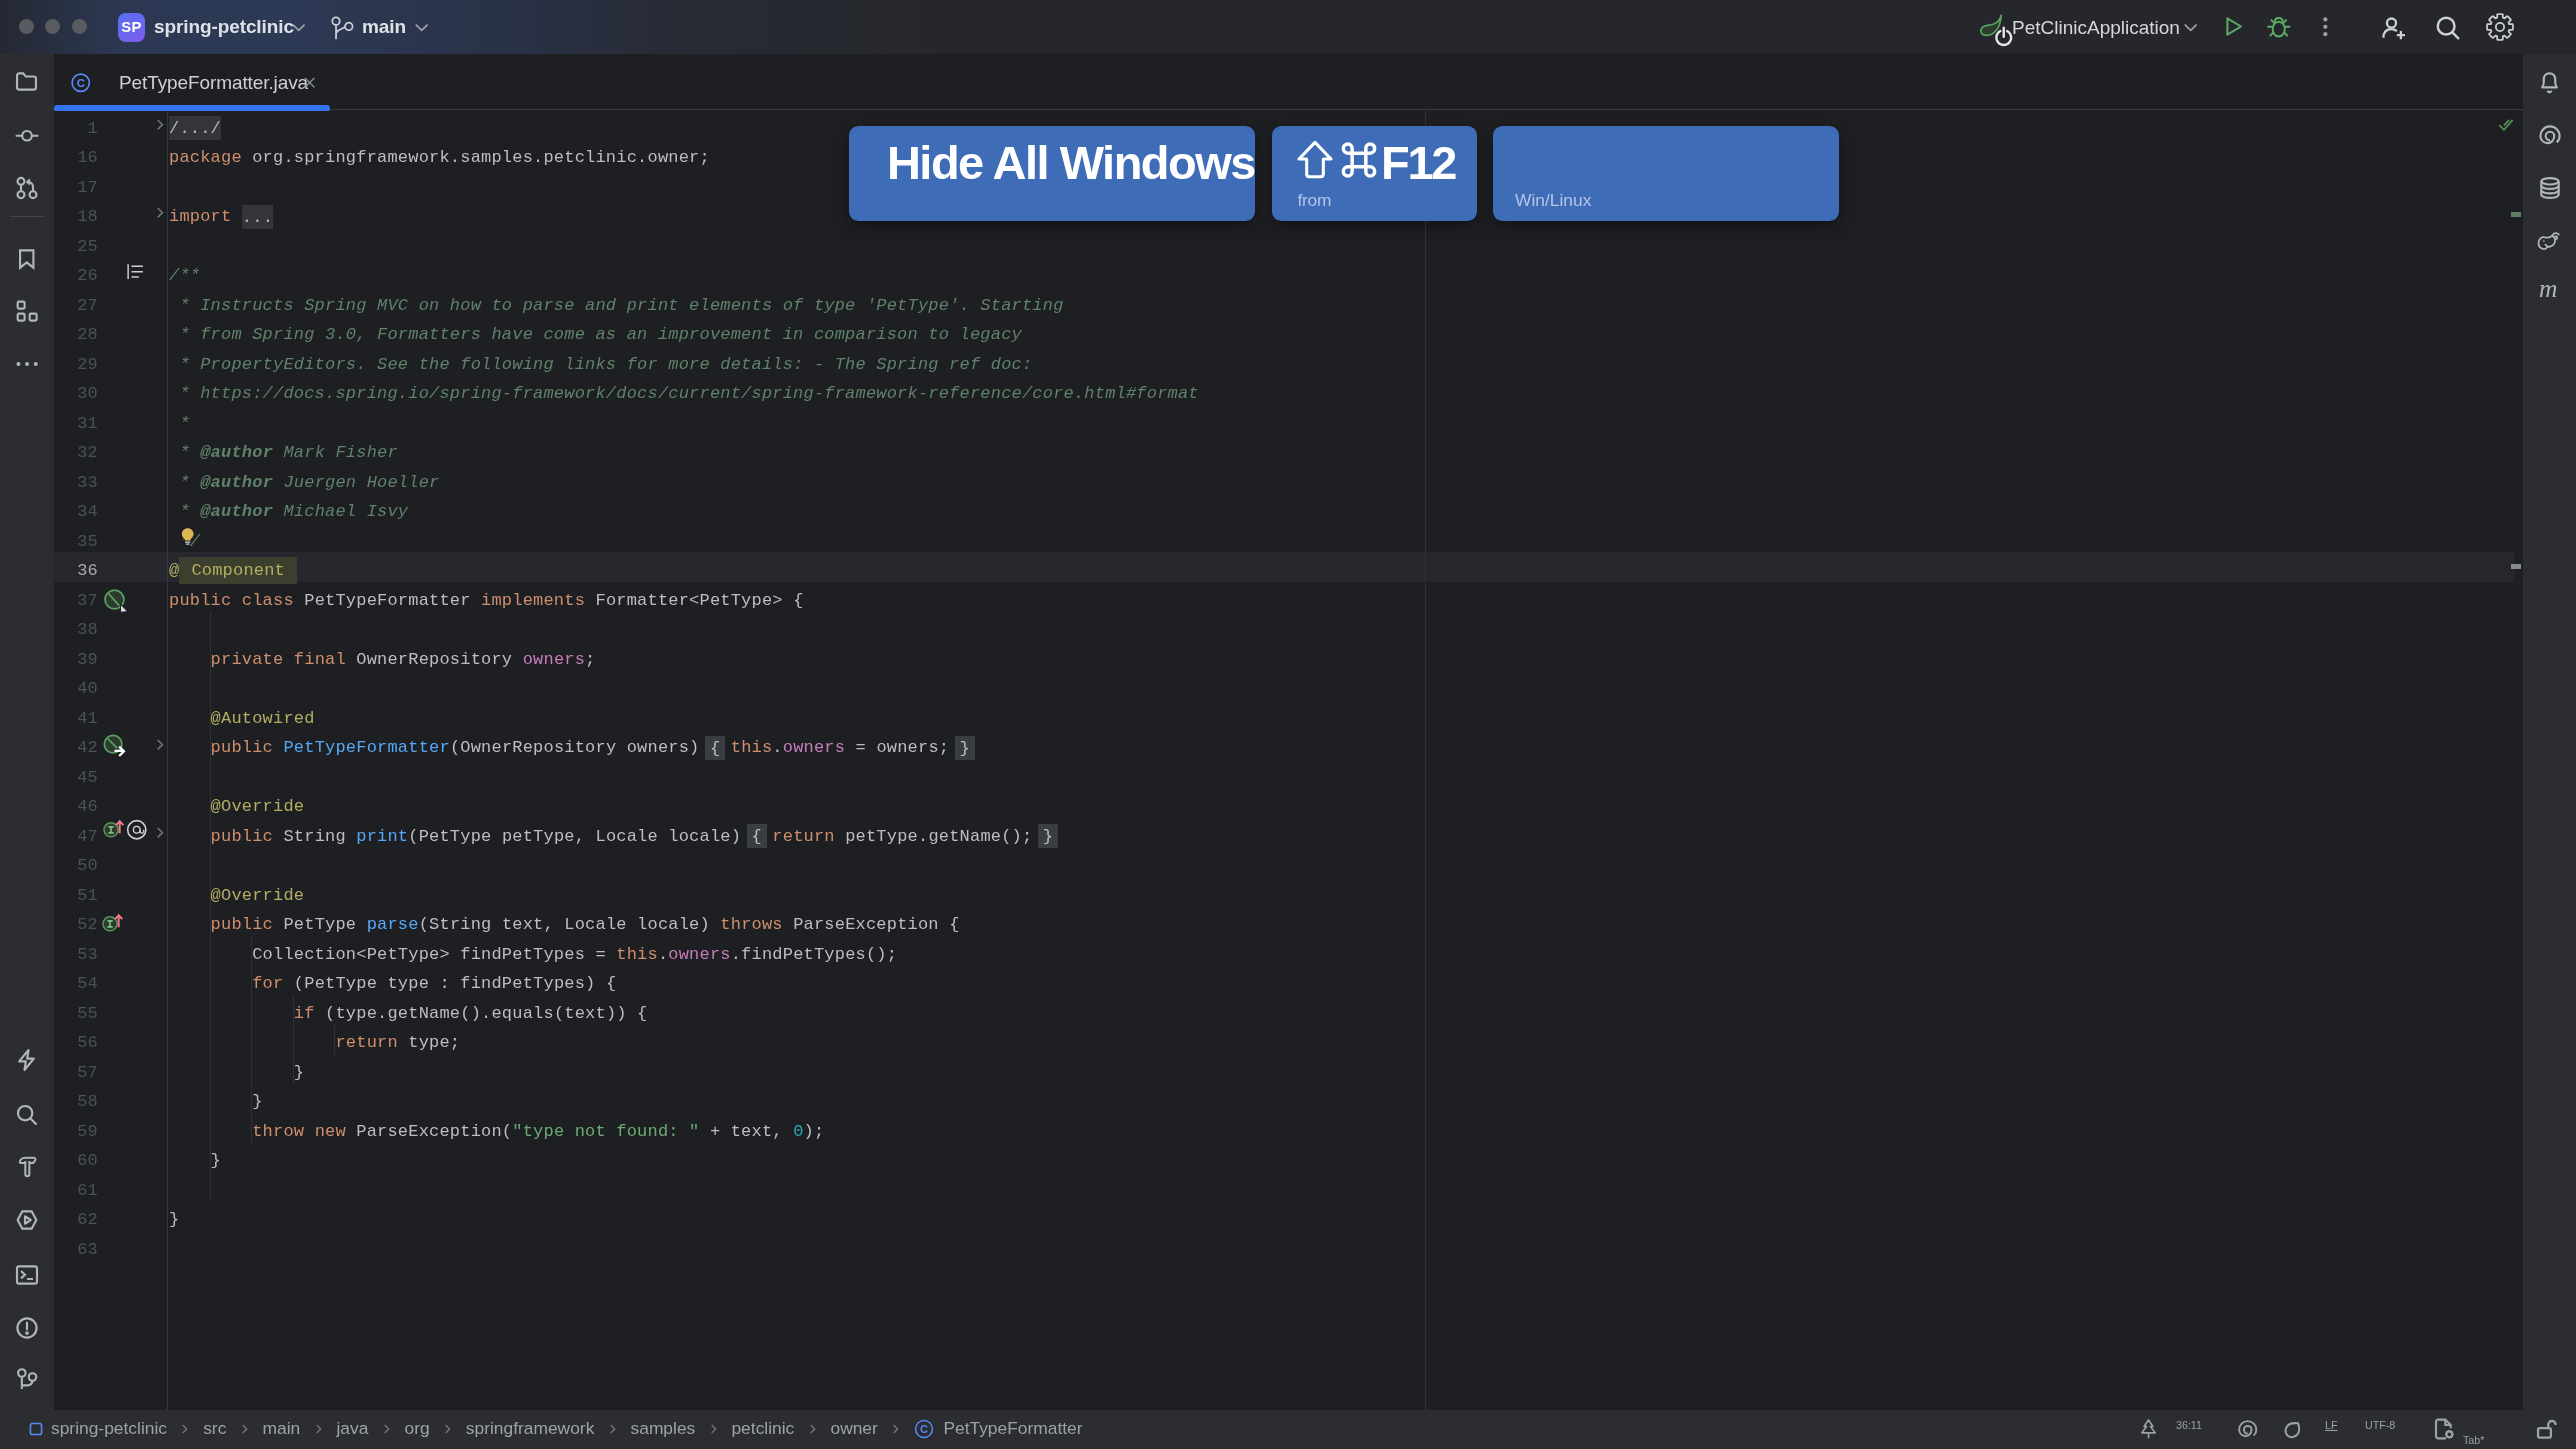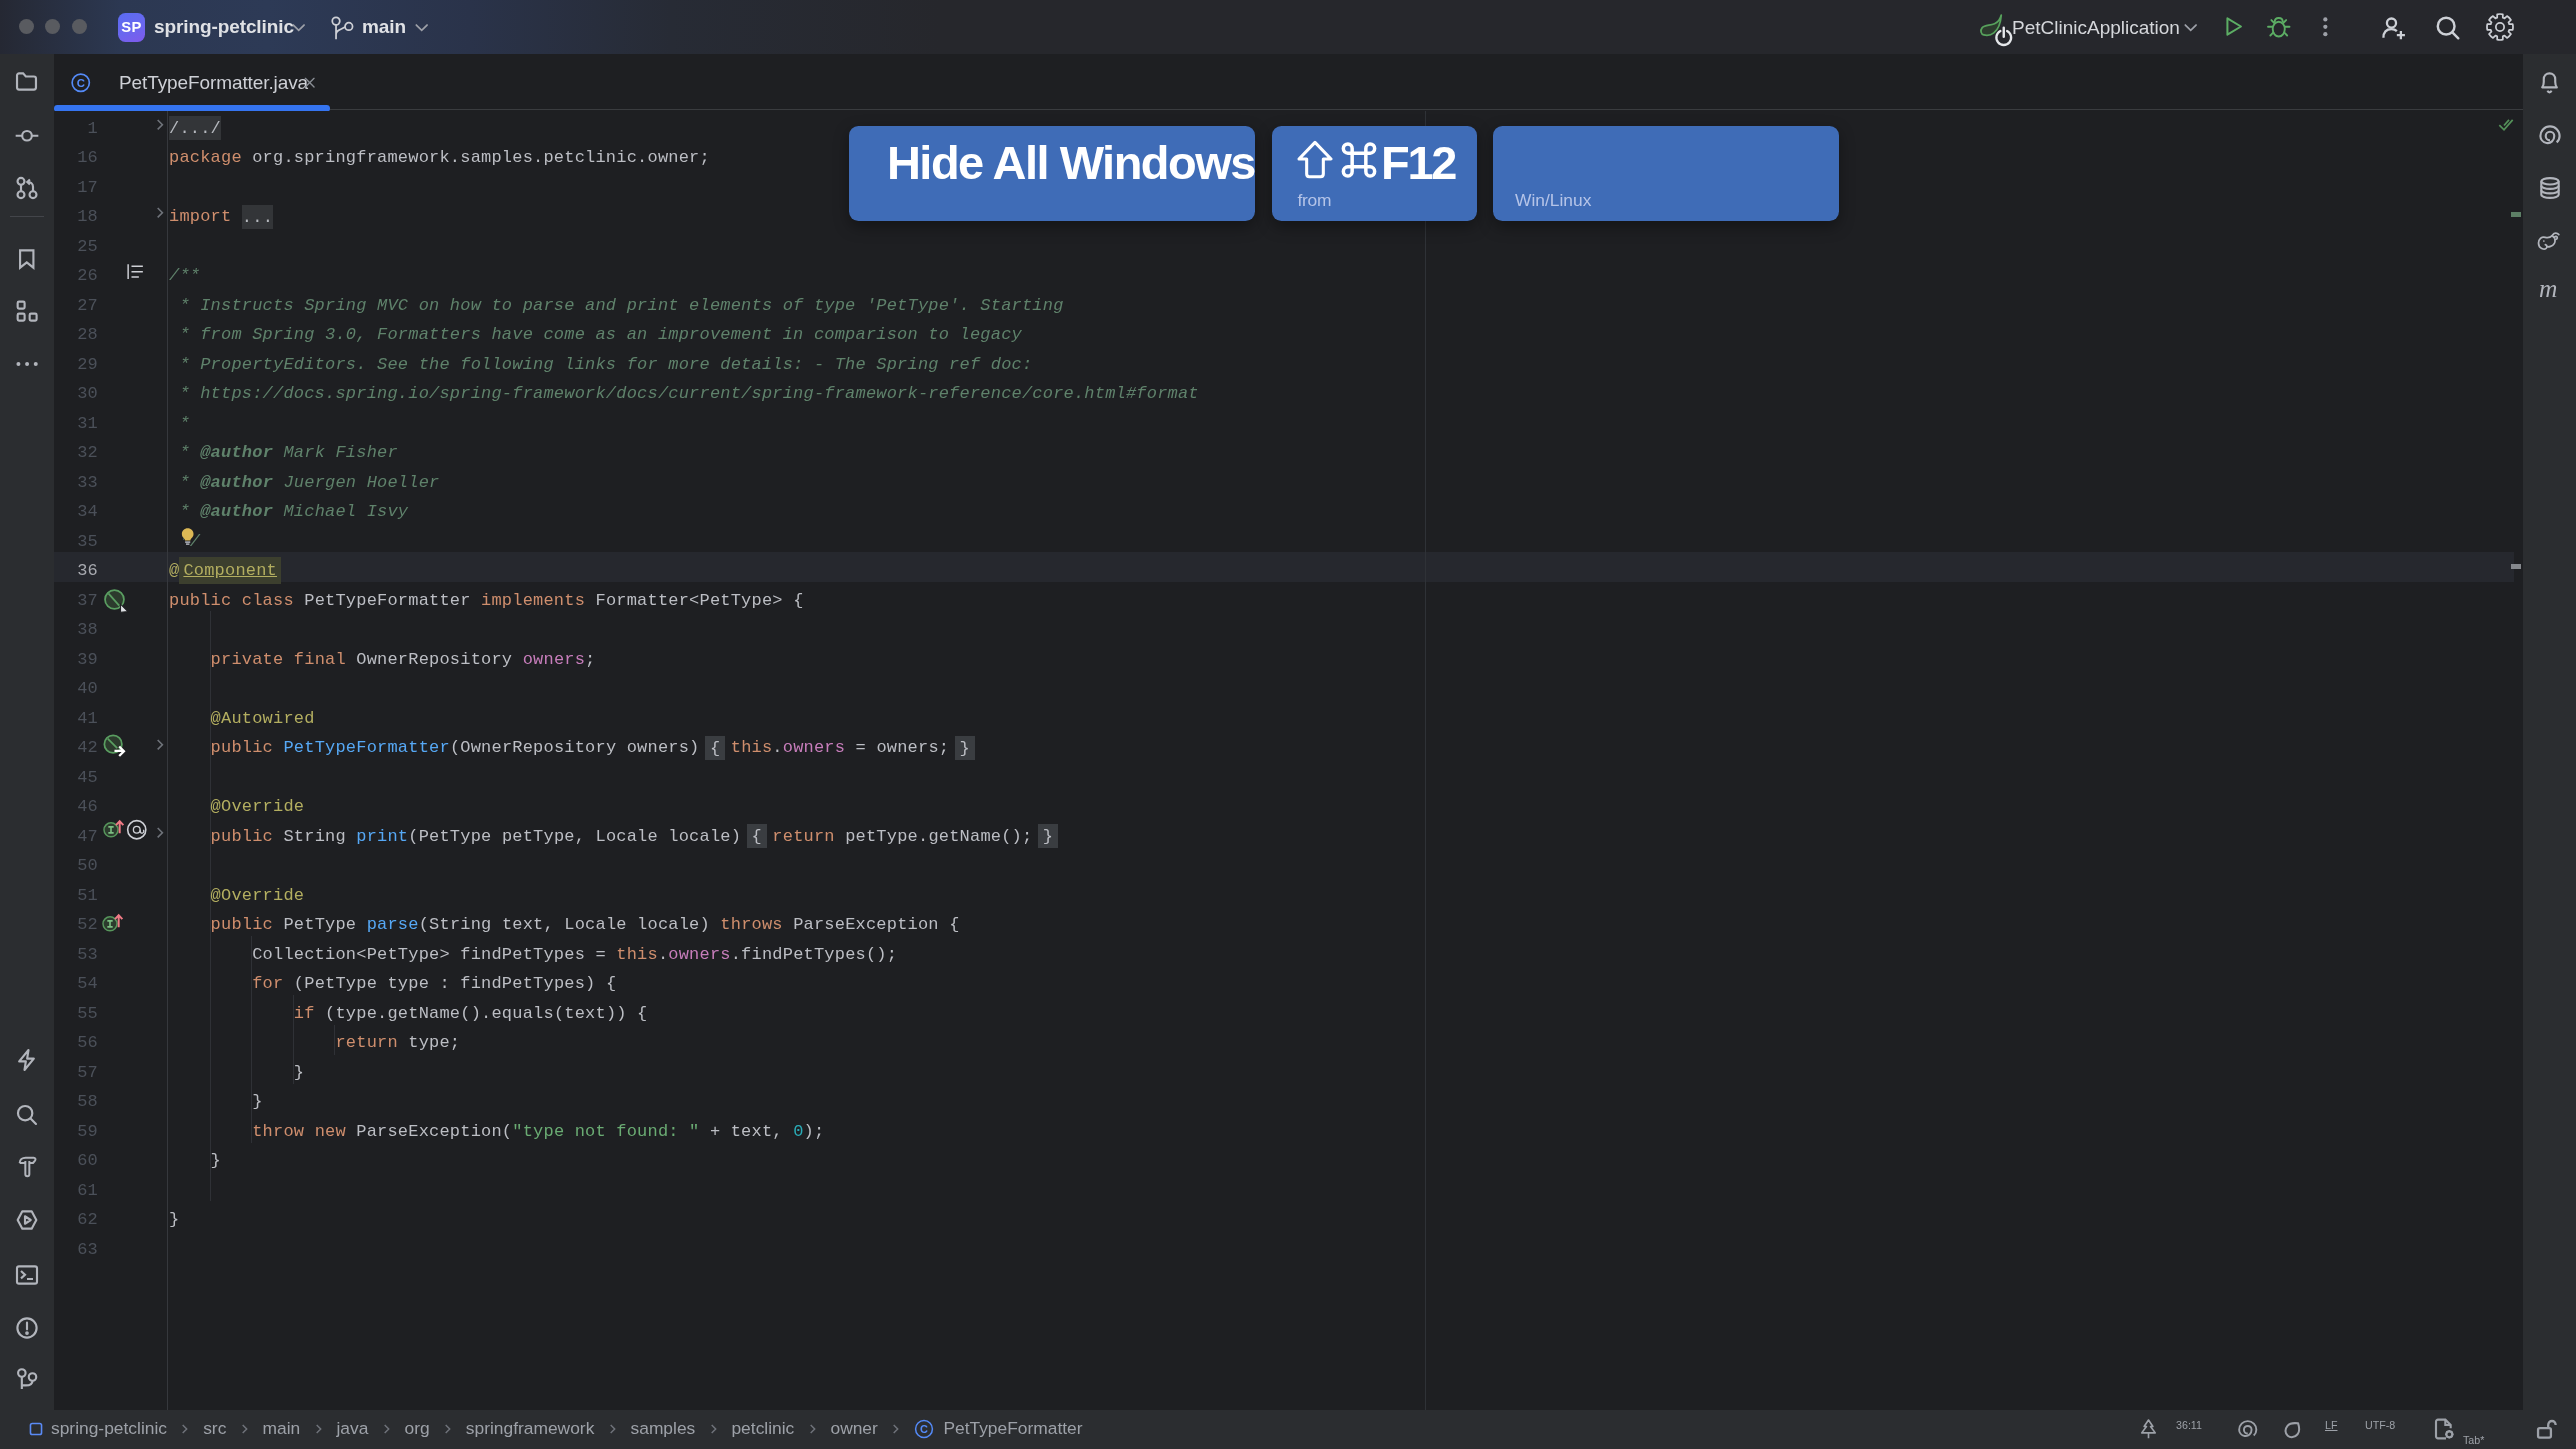--- a/index.html
+++ b/index.html
@@ -36,21 +36,21 @@
   .k { color:#cf8e6d; }
   .c { color:#5f826b; font-style:italic; }
   .ca { color:#5f826b; font-style:italic; font-weight:bold; }
   .an { color:#b3ae60; }
   .f { color:#c77dbb;text-align:center; }
   .m { color:#56a8f5; }
   .s { color:#6aab73; }
   .n { color:#2aacb8; }
   .fold { background:#333538; color:#b6b9bf; padding:2.7px 0; }
   .fbr { background:#3a3d41; padding:2.7px 4.7px; margin:0 -4.7px; }
-  .hl { background:#3c3f2e; padding:4px 4px;text-decoration:underline; }
+  .hl { background:#3c3f2e; padding:4px 12px; }
   .cur { color:#a8aab0; }
   
   #statusbar { left:0; top:1410px; width:2576px; height:39px; background:#2b2d30;
     color:#9da1a8; font-size:17px; }
   .bc { top:9.4px; color:#9da1a8; }
   
   .bluebtn { background:#3f6cb7; border-radius:9.4px; top:126px; height:95px;
     box-shadow:0 5.4px 14.8px rgba(0,0,0,0.35); color:#fff; }
   .btncap { font-weight:bold; font-size:47px; letter-spacing:-1.2px; }
   .btnsub { font-size:17.4px; color:#b5c4e8; }

